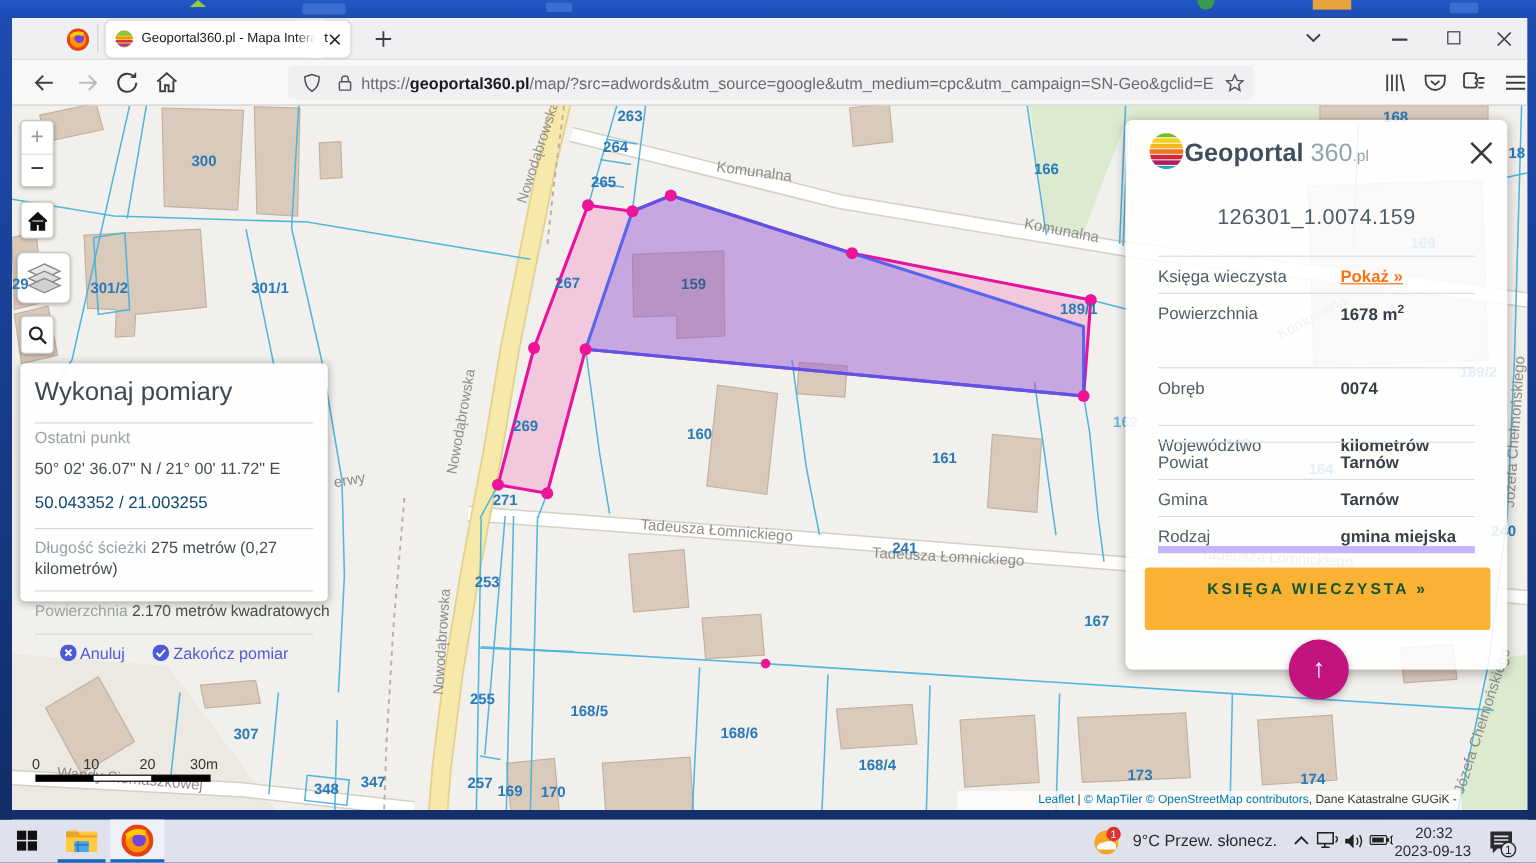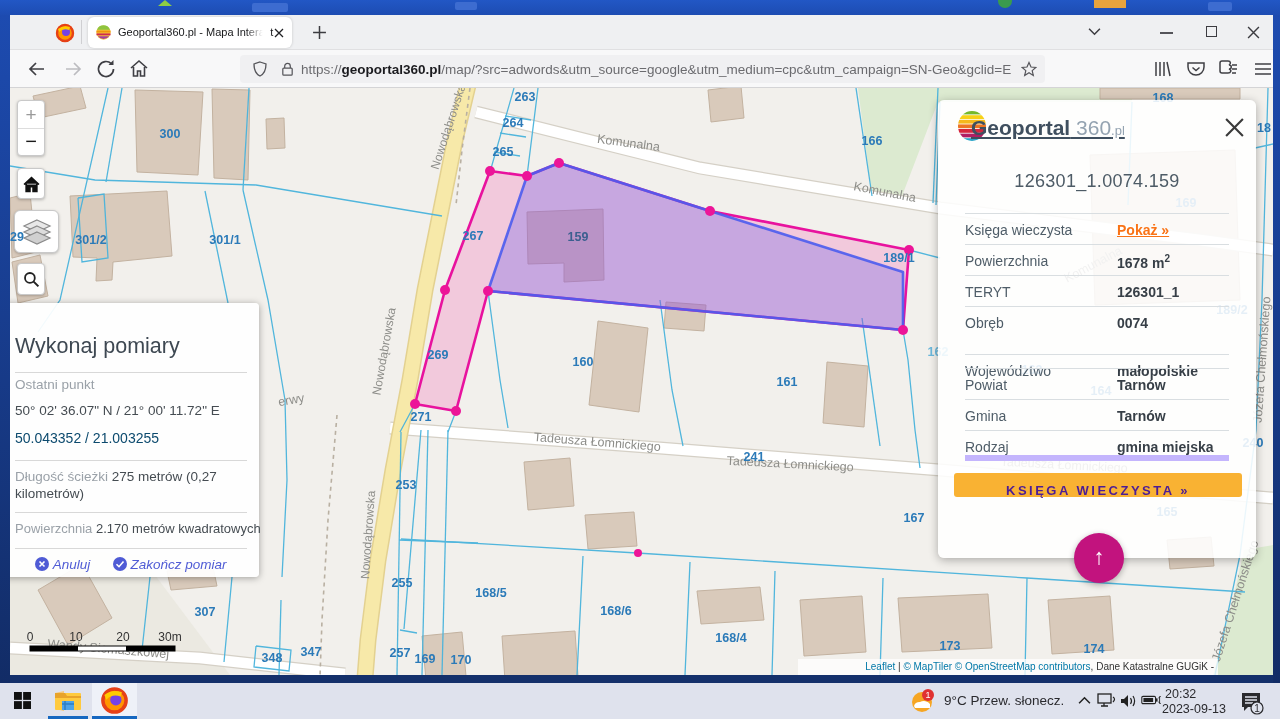--- a/index.html
+++ b/index.html
@@ -17,26 +17,26 @@
   #tabtitle { position:absolute; left:30px; top:9px; width:166px; font-size:11px; color:#17181a; white-space:nowrap; overflow:hidden; }
   #tabfade { position:absolute; right:22px; top:0; width:24px; height:31px; background:linear-gradient(90deg,rgba(255,255,255,0),#fff 70%); }
   
   #navbar { left:10px; top:50px; width:1263px; height:38px; background:#f8f8f9; border-bottom:1px solid #d4d4d6; }
   #urlbar { position:absolute; left:230px; top:5px; width:805px; height:28px; background:#f0f0f2; border-radius:4px; }
   #urltext { position:absolute; left:61px; top:7px; font-size:13.5px; color:#6b6b6f; white-space:nowrap; width:710px; overflow:hidden; }
   .navico { position:absolute; top:5px; width:28px; height:28px; color:#45454a; }
   
   #map { left:10px; top:88px; width:1263px; height:587px; background:#f2f0ec; }
   
-  #lpanel { left:3px; top:303px; width:256px; height:274px; background:rgba(255,255,255,0.93); border-radius:4px; box-shadow:0 1px 7px rgba(0,0,0,0.35); padding:28px 12px 0 12px; }
+  #lpanel { left:17px; top:303px; width:256px; height:198px; background:rgba(255,255,255,0.93); border-radius:4px; box-shadow:0 1px 7px rgba(0,0,0,0.35); padding:8px 12px 0 12px; }
   #rpanel { left:938px; top:100px; width:318px; height:458px; background:rgba(255,255,255,0.88); border-radius:6px; box-shadow:0 2px 10px rgba(0,0,0,0.3); }
   .row { position:absolute; left:27px; width:264px; height:31px; border-top:1px solid #d9dee1; font-size:14px; color:#4f5d68; }
   .row b { position:absolute; left:152px; color:#373f47; }
   .rlab { position:absolute; left:0; top:8px; }
-  #ybtn { position:absolute; left:16px; top:373px; width:288px; height:24px; background:#f9b233; border-radius:3px; color:#4c1d95; font-weight:bold; font-size:13px; letter-spacing:2.5px; text-align:center; line-height:36px; }
+  #ybtn { position:absolute; left:16px; top:373px; width:288px; height:52px; background:#f9b233; border-radius:3px; color:#14532d; font-weight:bold; font-size:13px; letter-spacing:2.5px; text-align:center; line-height:36px; }
   #circbtn { left:1074px; top:533px; width:50px; height:50px; border-radius:50%; background:#c2137e; box-shadow:0 2px 6px rgba(0,0,0,0.3); color:#fff; font-size:22px; text-align:center; line-height:48px; }
   
   .ctl { position:absolute; background:#fff; border:1px solid #c9c9c9; border-radius:4px; text-align:center; box-shadow:0 1px 3px rgba(0,0,0,0.25); }
   
   #taskbar { left:0; top:683px; width:1280px; height:36px; background:#dfe2ed; }
   #attrib { left:798px; top:659px; width:420px; height:16px; background:rgba(255,255,255,0.75); font-size:10px; color:#333; text-align:right; padding-right:4px; line-height:16px; }
   #attrib a { color:#0078a8; text-decoration:none; }
 </style>
 </head>
 <body>
@@ -330,21 +330,21 @@
   <div style="font-size:21.5px;color:#3e4852;margin-top:3px;">Wykonaj pomiary</div>
   <div style="height:1px;background:#d8d8d8;margin:13px 0 0 0;"></div>
   <div style="margin-top:4px;font-size:13.5px;color:#9aa1a8;">Ostatni punkt</div>
   <div style="margin-top:11px;font-size:13.5px;color:#454c52;">50° 02' 36.07" N / 21° 00' 11.72" E</div>
   <div style="margin-top:12px;font-size:14px;color:#0c4a6e;">50.043352 / 21.003255</div>
   <div style="height:1px;background:#d8d8d8;margin:14px 0 0 0;"></div>
   <div style="margin-top:7px;font-size:13.5px;line-height:17px;"><span style="color:#9aa1a8;">Długość ścieżki</span> <span style="color:#454c52;"> 275 metrów (0,27 kilometrów)</span></div>
   <div style="height:1px;background:#d8d8d8;margin:10px 0 0 0;"></div>
   <div style="margin-top:8px;font-size:13px;white-space:nowrap;"><span style="color:#9aa1a8;">Powierzchnia</span> <span style="color:#454c52;"> 2.170 metrów kwadratowych</span></div>
   <div style="height:1px;background:#d8d8d8;margin:12px 0 0 0;"></div>
-  <div style="margin-top:8px;font-size:13.5px;color:#4f5bd5;text-align:center;font-style:italic;">
+  <div style="margin-top:8px;font-size:13.5px;color:#4f5bd5;text-align:center;">
     <svg width="14" height="14" viewBox="0 0 14 14" style="vertical-align:-2px">
         <circle cx="7" cy="7" r="7" fill="#4f5bd5"></circle>
         <path d="M4.5 4.5 L9.5 9.5 M9.5 4.5 L4.5 9.5" stroke="#fff" stroke-width="1.6"></path>
       </svg>
     Anuluj&nbsp;&nbsp;&nbsp;&nbsp;&nbsp;
     <svg width="14" height="14" viewBox="0 0 14 14" style="vertical-align:-2px">
         <circle cx="7" cy="7" r="7" fill="#4f5bd5"></circle>
         <path d="M3.5 7.2 L6 9.7 L10.5 4.5" stroke="#fff" stroke-width="1.6" fill="none"></path>
       </svg>
     Zakończ pomiar
@@ -361,44 +361,40 @@
     <g clip-path="url(#sph)">
       <rect x="0" y="0" width="30" height="4.4" fill="#76b82a"></rect>
       <rect x="0" y="5.2" width="30" height="3.8" fill="#f7d117"></rect>
       <rect x="0" y="9.8" width="30" height="3.8" fill="#f5b81c"></rect>
       <rect x="0" y="14.4" width="30" height="3.8" fill="#ed7523"></rect>
       <rect x="0" y="19" width="30" height="3.8" fill="#d5263e"></rect>
       <rect x="0" y="23.6" width="30" height="3.8" fill="#b01e62"></rect>
       <rect x="0" y="28.2" width="30" height="4.8" fill="#2aa5c8"></rect>
     </g>
   </svg>
-  <div style="position:absolute;left:33px;top:16px;font-size:21px;color:#3f4f5f;text-decoration:underline;"><b>Geoportal</b><span style="color:#94a3b1;font-weight:normal;"> 360</span><span style="color:#94a3b1;font-size:13px;">.pl</span></div>
+  <div style="position:absolute;left:49px;top:16px;font-size:21px;color:#3f4f5f;"><b>Geoportal</b><span style="color:#94a3b1;font-weight:normal;"> 360</span><span style="color:#94a3b1;font-size:13px;">.pl</span></div>
   <svg style="position:absolute;left:286px;top:17px" width="21" height="21" viewBox="0 0 20 20">
       <path d="M2 2 L18 18 M18 2 L2 18" stroke="#3a3a3a" stroke-width="2"></path>
     </svg>
   <div style="position:absolute;left:0;top:71px;width:100%;text-align:center;font-size:18px;color:#4d5b66;letter-spacing:0.3px;">126301_1.0074.159</div>
   <div class="row" style="top:113px;">
       <span class="rlab">Księga wieczysta</span>
       <b style="top:8px;color:#f97316;text-decoration:underline;">Pokaż »</b>
     </div>
   <div class="row" style="top:144px;">
       <span class="rlab">Powierzchnia</span>
       <b style="top:8px;">1678 m<sup style="font-size:10px">2</sup></b>
     </div>
-  <div class="row" style="top:175px;">
-      <span class="rlab">TERYT</span>
-      <b style="top:8px;">126301_1</b>
-    </div>
   <div class="row" style="top:206px;">
       <span class="rlab">Obręb</span>
       <b style="top:8px;">0074</b>
     </div>
   <div class="row" style="top:254px;">
       <span class="rlab">Województwo</span>
-      <b style="top:8px;">małopolskie</b>
+      <b style="top:8px;">kilometrów</b>
     </div>
   <div class="row" style="top:268px;">
       <span class="rlab">Powiat</span>
       <b style="top:8px;">Tarnów</b>
     </div>
   <div class="row" style="top:299px;">
       <span class="rlab">Gmina</span>
       <b style="top:8px;">Tarnów</b>
     </div>
   <div class="row" style="top:330px;border-bottom:6px solid #c4b5fd;">
@@ -456,21 +452,21 @@
   <svg style="position:absolute;left:1119px;top:10px" width="20" height="16" viewBox="0 0 20 16">
       <path d="M2 6 H5 L9 2 V14 L5 10 H2 Z" fill="#222"></path>
       <path d="M11.5 5 q2 3 0 6 M14 3 q3.2 5 0 10" fill="none" stroke="#222" stroke-width="1.2"></path>
     </svg>
   <svg style="position:absolute;left:1141px;top:10px" width="21" height="14" viewBox="0 0 26 15">
       <rect x="1" y="3" width="17" height="9" rx="1.5" fill="none" stroke="#222" stroke-width="1.3"></rect>
       <rect x="3" y="5" width="12" height="5" fill="#222"></rect>
       <rect x="18.5" y="5.5" width="2" height="4" fill="#222"></rect>
       <path d="M23 3 v9 M21.5 5 l3-2 M21.5 10 l3 2" stroke="#222" stroke-width="1.1" fill="none"></path>
     </svg>
-  <div style="position:absolute;left:1165px;top:4px;width:60px;font-size:12.5px;color:#2a2a2e;text-align:left;">20:32</div>
+  <div style="position:absolute;left:1165px;top:4px;width:60px;font-size:12.5px;color:#2a2a2e;text-align:center;">20:32</div>
   <div style="position:absolute;left:1144px;top:19px;width:100px;font-size:12.5px;color:#2a2a2e;text-align:center;">2023-09-13</div>
   <svg style="position:absolute;left:1240px;top:8px" width="24" height="24" viewBox="0 0 24 24">
     <path d="M2 2 H20 V16 H8 L4 20 V16 H2 Z" fill="#2a2a2e"></path>
     <path d="M5 6 h12 M5 9 h12 M5 12 h8" stroke="#dfe2ed" stroke-width="1.4"></path>
     <circle cx="17" cy="17" r="6" fill="#dfe2ed" stroke="#2a2a2e" stroke-width="1.2"></circle>
     <text x="17" y="21" font-size="10" fill="#2a2a2e" text-anchor="middle" font-family="Liberation Sans">1</text>
   </svg>
 </div>
 <div class="abs" id="leftedge"></div>
 <div class="abs" id="rightedge"></div>

